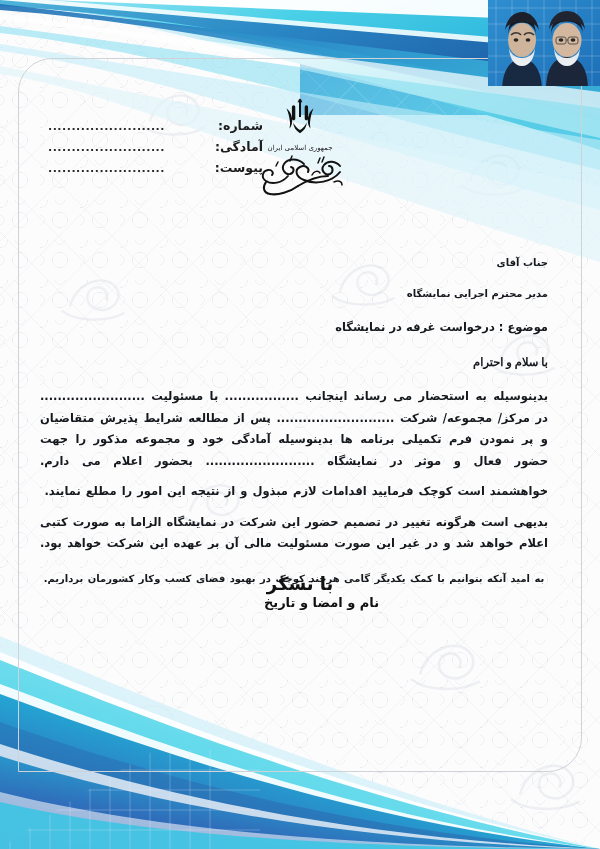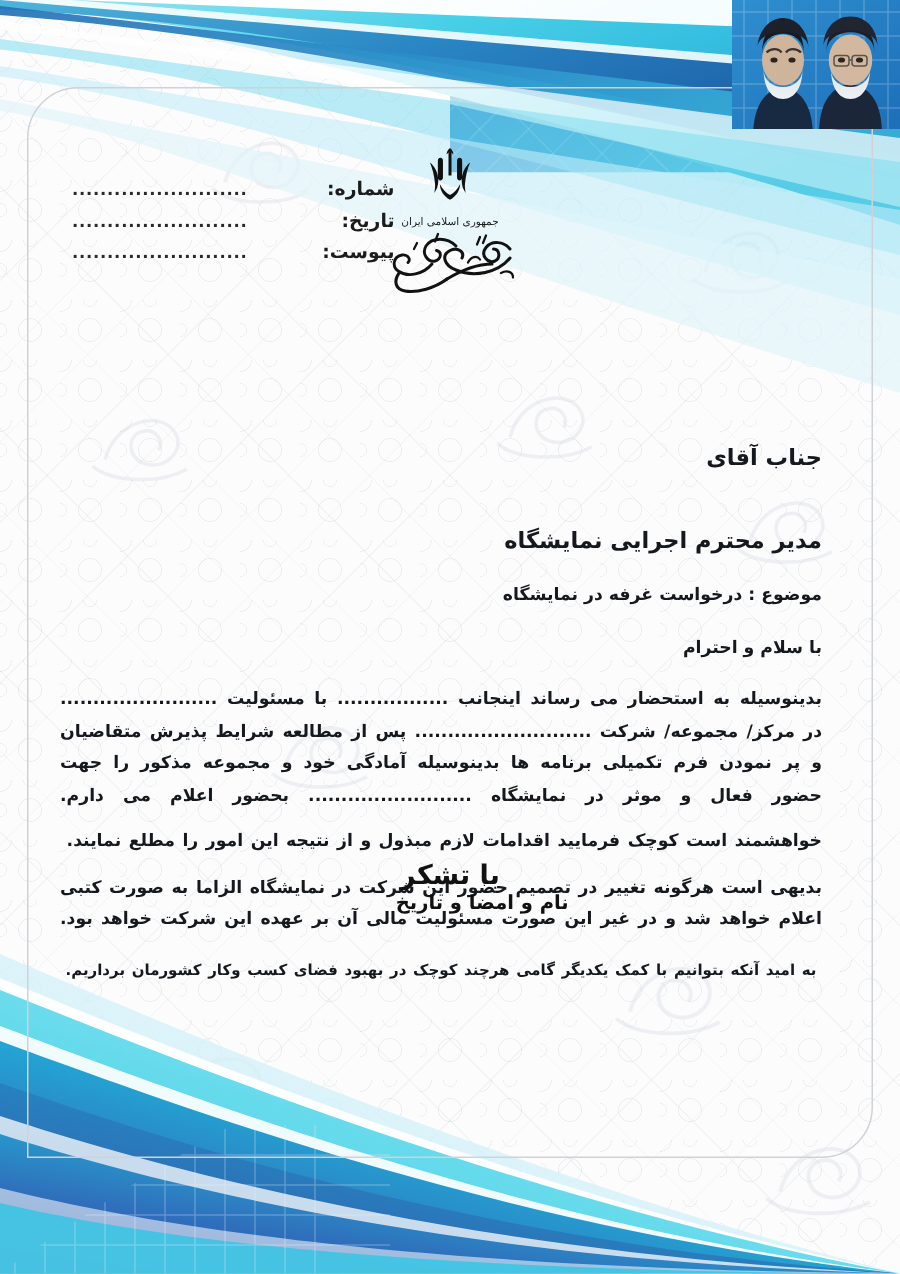--- a/index.html
+++ b/index.html
@@ -156,38 +156,38 @@
   
   .letter {
     position: absolute;
     right: 52px;
     left: 40px;
     top: 258px;
     direction: rtl;
     color: #15181c;
   }
   .addr-line {
-    font-size: 15px;
+    font-size: 10px;
     font-weight: bold;
     line-height: 1;
     margin-bottom: 21px;
     text-align: right;
-    margin-top: 40px;
   }
   .subject {
     font-size: 11.5px;
     font-weight: bold;
     margin-bottom: 21px;
     text-align: right;
   }
   .greeting {
     font-size: 11.5px;
     font-weight: bold;
     margin-bottom: 17px;
     text-align: right;
+    font-family: Liberation Serif, serif;
   }
   .para {
     font-size: 11.5px;
     font-weight: bold;
     text-align: justify;
     text-align-last: justify;
     line-height: 21.5px;
     margin: 0 0 9px 0;
     word-spacing: 1px;
   }
@@ -458,21 +458,21 @@
       </svg>
     </div>
 
     <div class="meta">
       <div class="meta-row">
         <span class="meta-label">شماره</span>
         <span class="meta-colon">:</span>
         <span class="meta-dots">.........................</span>
       </div>
       <div class="meta-row">
-        <span class="meta-label">تاریخ</span>
+        <span class="meta-label">آمادگی</span>
         <span class="meta-colon">:</span>
         <span class="meta-dots">.........................</span>
       </div>
       <div class="meta-row">
         <span class="meta-label">پیوست</span>
         <span class="meta-colon">:</span>
         <span class="meta-dots">.........................</span>
       </div>
     </div>
 

